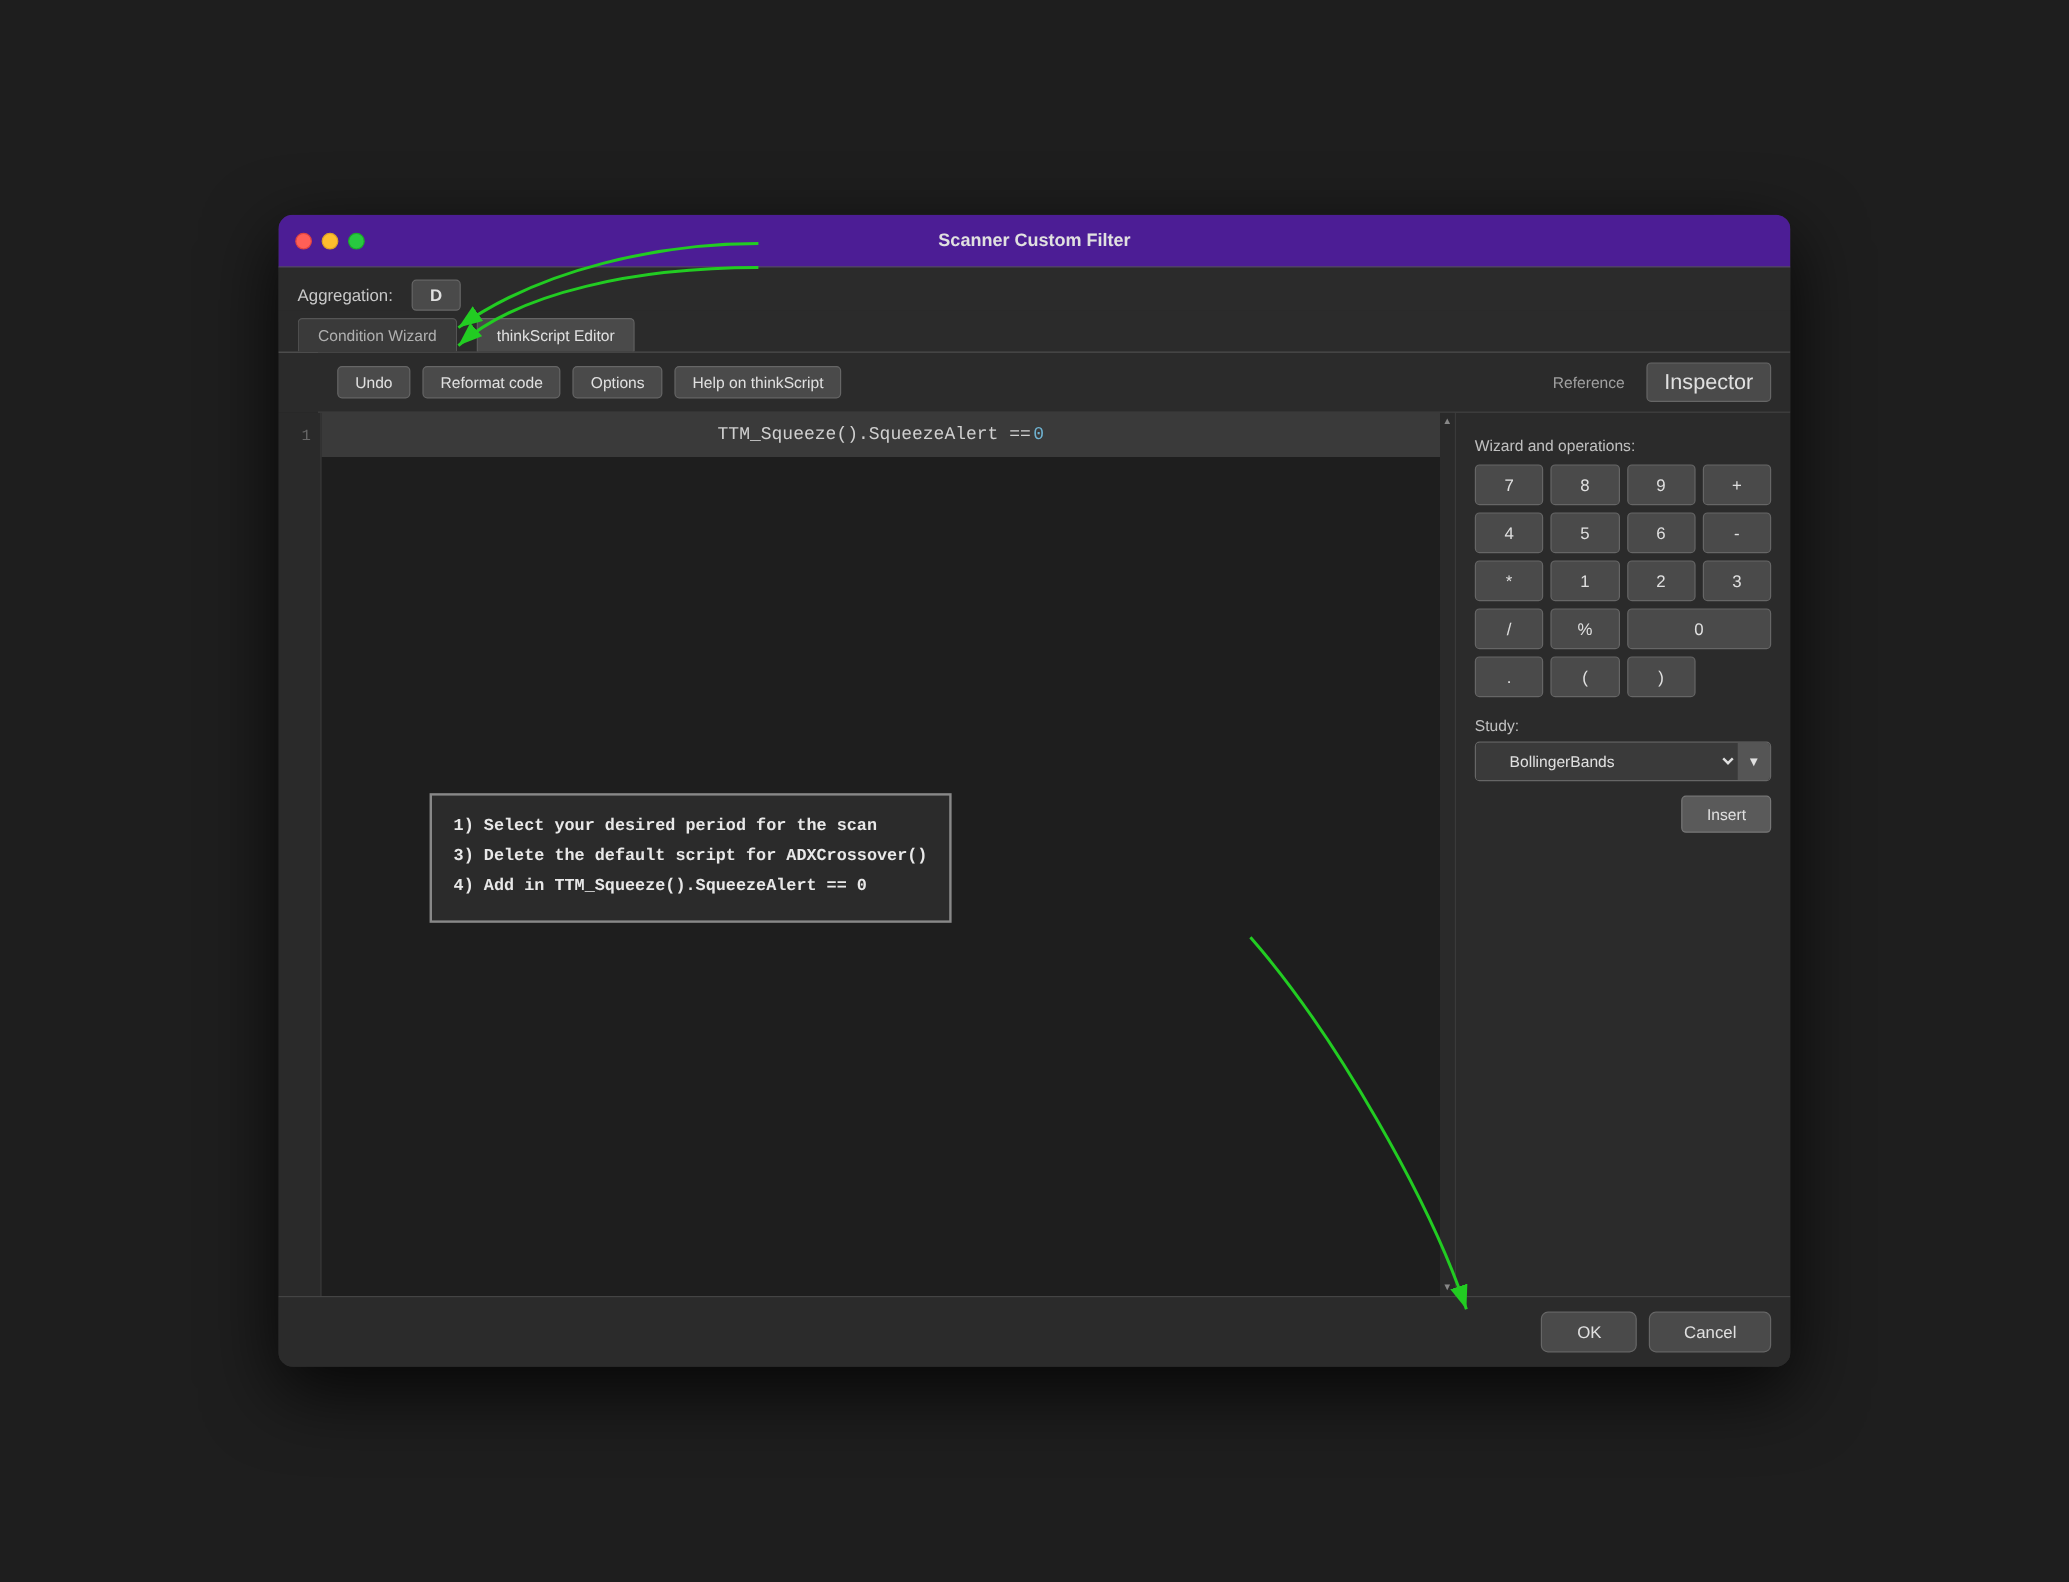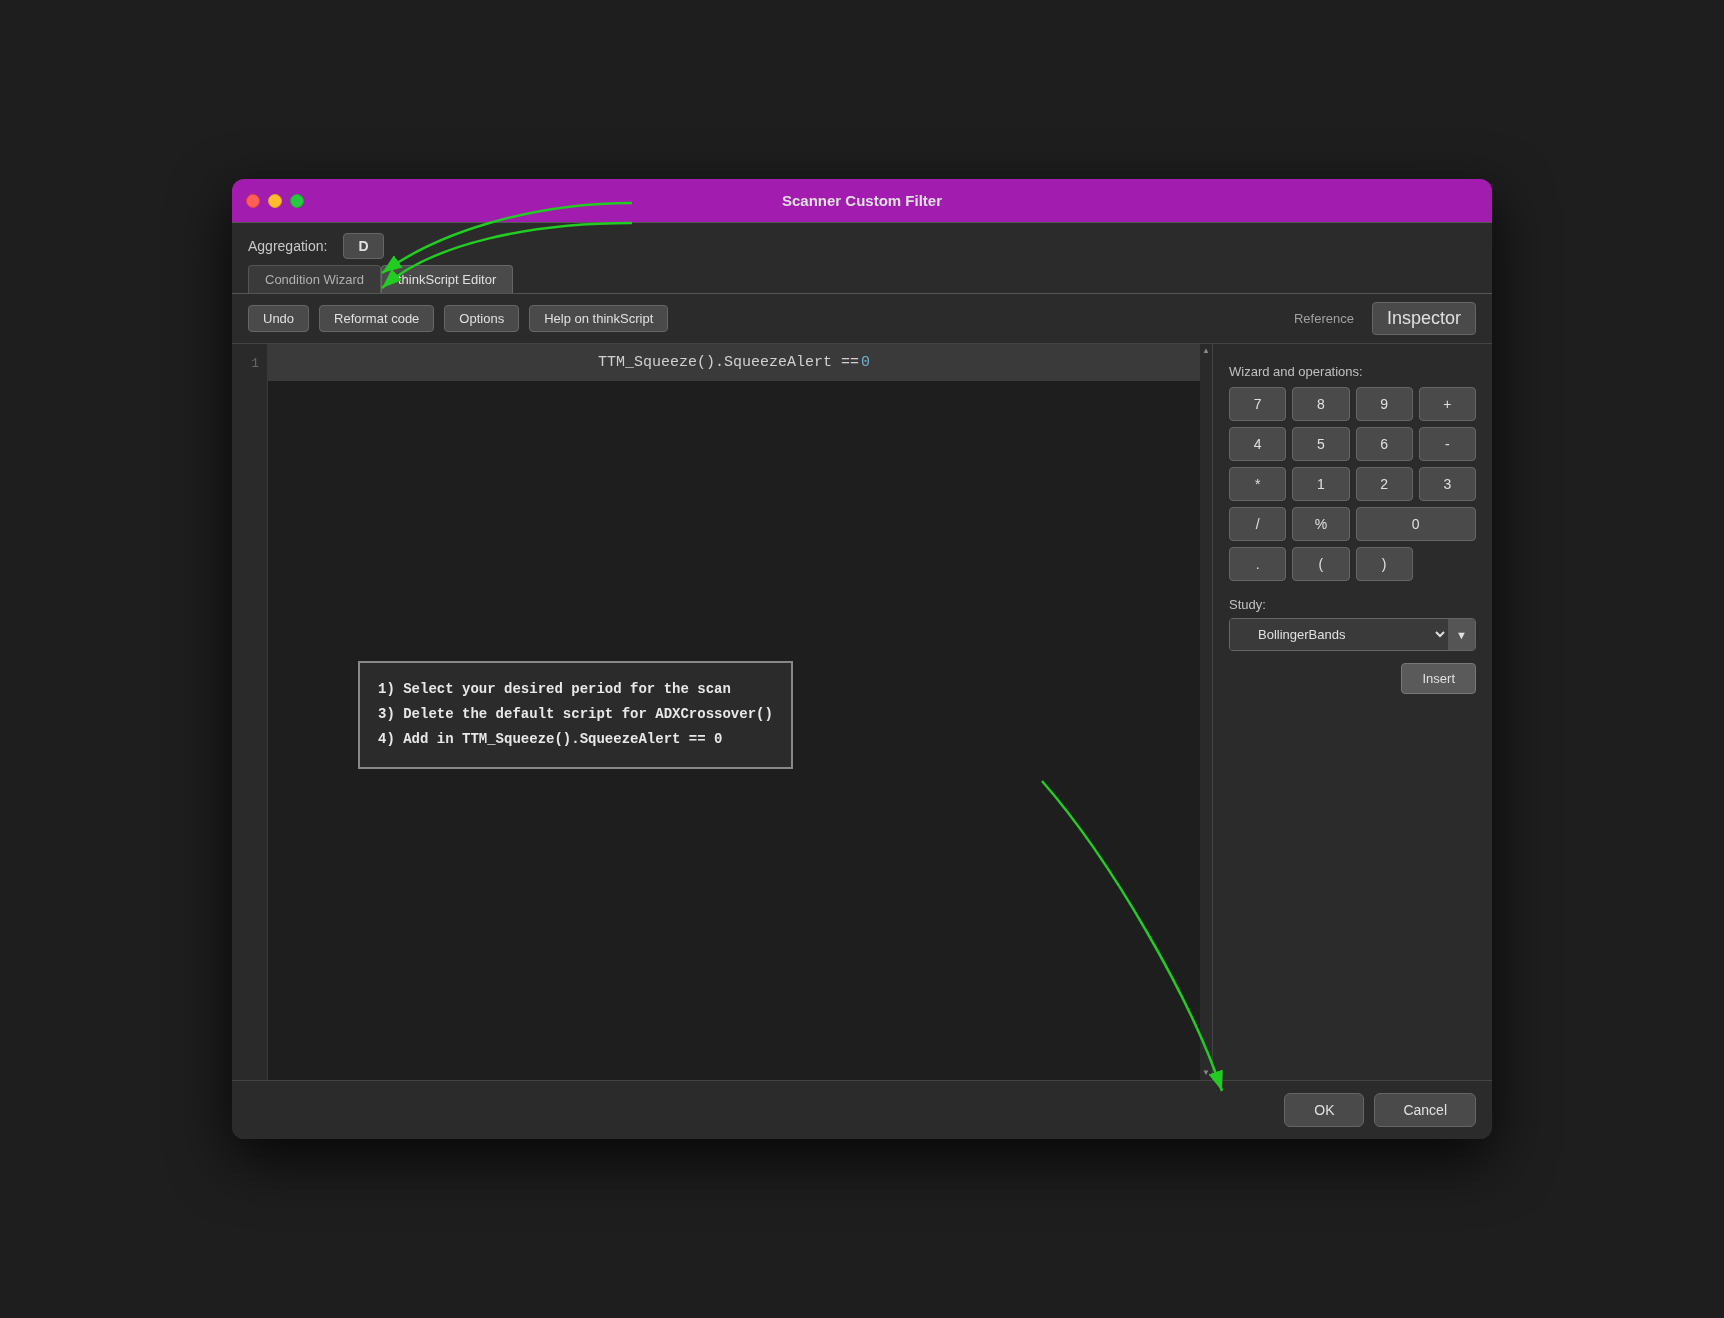--- a/index.html
+++ b/index.html
@@ -18,21 +18,21 @@
       background: #2b2b2b;
       border-radius: 12px;
       width: 1260px;
       height: 960px;
       display: flex;
       flex-direction: column;
       box-shadow: 0 20px 60px rgba(0,0,0,0.8);
       overflow: hidden;
     }
     .titlebar {
-      background: #a21caf;
+      background: #4c1d95;
       height: 44px;
       display: flex;
       align-items: center;
       justify-content: center;
       position: relative;
       border-bottom: 1px solid #555;
       flex-shrink: 0;
     }
     .traffic-lights {
       position: absolute;
@@ -74,21 +74,21 @@
       color: #e0e0e0;
       font-size: 14px;
       font-weight: 600;
       padding: 4px 14px;
       cursor: pointer;
     }
     .tabs-bar {
       background: #2b2b2b;
       padding: 6px 33px 0 16px;
       display: flex;
-      gap: 0;
+      gap: 16px;
       flex-shrink: 0;
       border-bottom: 1px solid #555;
       text-align: center;
     }
     .tab {
       padding: 6px 16px;
       font-size: 13px;
       border-radius: 4px 4px 0 0;
       cursor: pointer;
       border: 1px solid transparent;
@@ -105,20 +105,21 @@
       border-color: #666;
     }
     .toolbar {
       background: #2b2b2b;
       padding: 8px 16px;
       display: flex;
       align-items: center;
       gap: 10px;
       flex-shrink: 0;
       border-bottom: 1px solid #444;
+      margin-left: 33px;
     }
     .toolbar-btn {
       background: #4a4a4a;
       border: 1px solid #666;
       border-radius: 4px;
       color: #e0e0e0;
       font-size: 13px;
       padding: 5px 14px;
       cursor: pointer;
       font-weight: 500;

